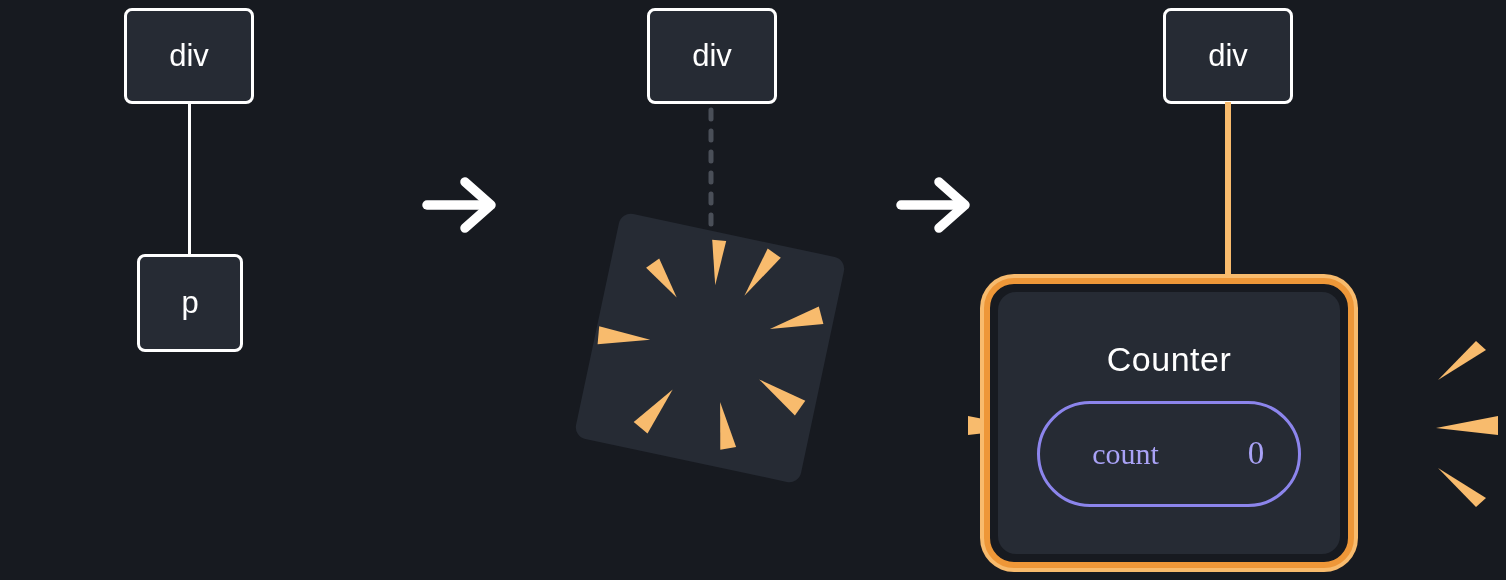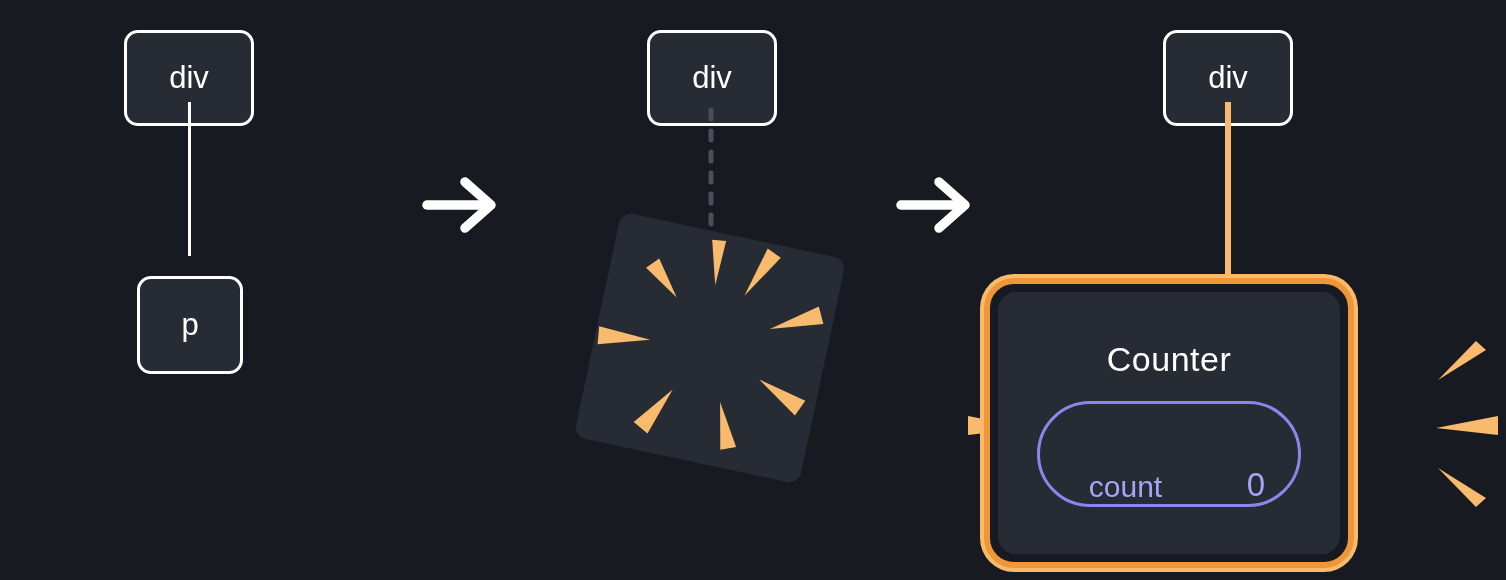--- a/index.html
+++ b/index.html
@@ -13,28 +13,27 @@
     font-family: "Liberation Sans", sans-serif;
   }
 
   
   .dom-node {
     position: absolute;
     width: 130px;
     height: 96px;
     background: var(--node-fill, #262b34);
     border: 3px solid var(--node-border, #ffffff);
-    border-radius: 14px;
+    border-radius: 8px;
     display: flex;
     align-items: center;
     justify-content: center;
     color: var(--text, #ffffff);
     font-size: 31px;
     font-weight: 400;
-    margin-top: 22px;
   }
   .dom-node.small { width: 106px; height: 98px; }
 
   
   .edge-white {
     position: absolute;
     left: 188px; top: 102px;
     width: 3px; height: 154px;
     background: var(--node-border, #ffffff);
   }
@@ -99,22 +98,23 @@
     color: var(--text, #ffffff);
     font-size: 34px;
     font-weight: 500;
     letter-spacing: 0.5px;
   }
   .state-pill {
     width: 264px; height: 106px;
     border: 3px solid var(--purple, #8c85ec);
     border-radius: 60px;
     display: flex;
-    align-items: flex-end;
+    align-items: center;
     overflow: hidden;
+    font-family: Liberation Serif, serif;
   }
   .pill-key {
     flex: 1;
     display: flex; align-items: center; justify-content: center;
     color: var(--purple-text, #a9a2f6);
     font-size: 30px;
   }
   .pill-divider { width: 3px; background: var(--purple, #8c85ec); }
   .pill-value {
     width: 84px;

